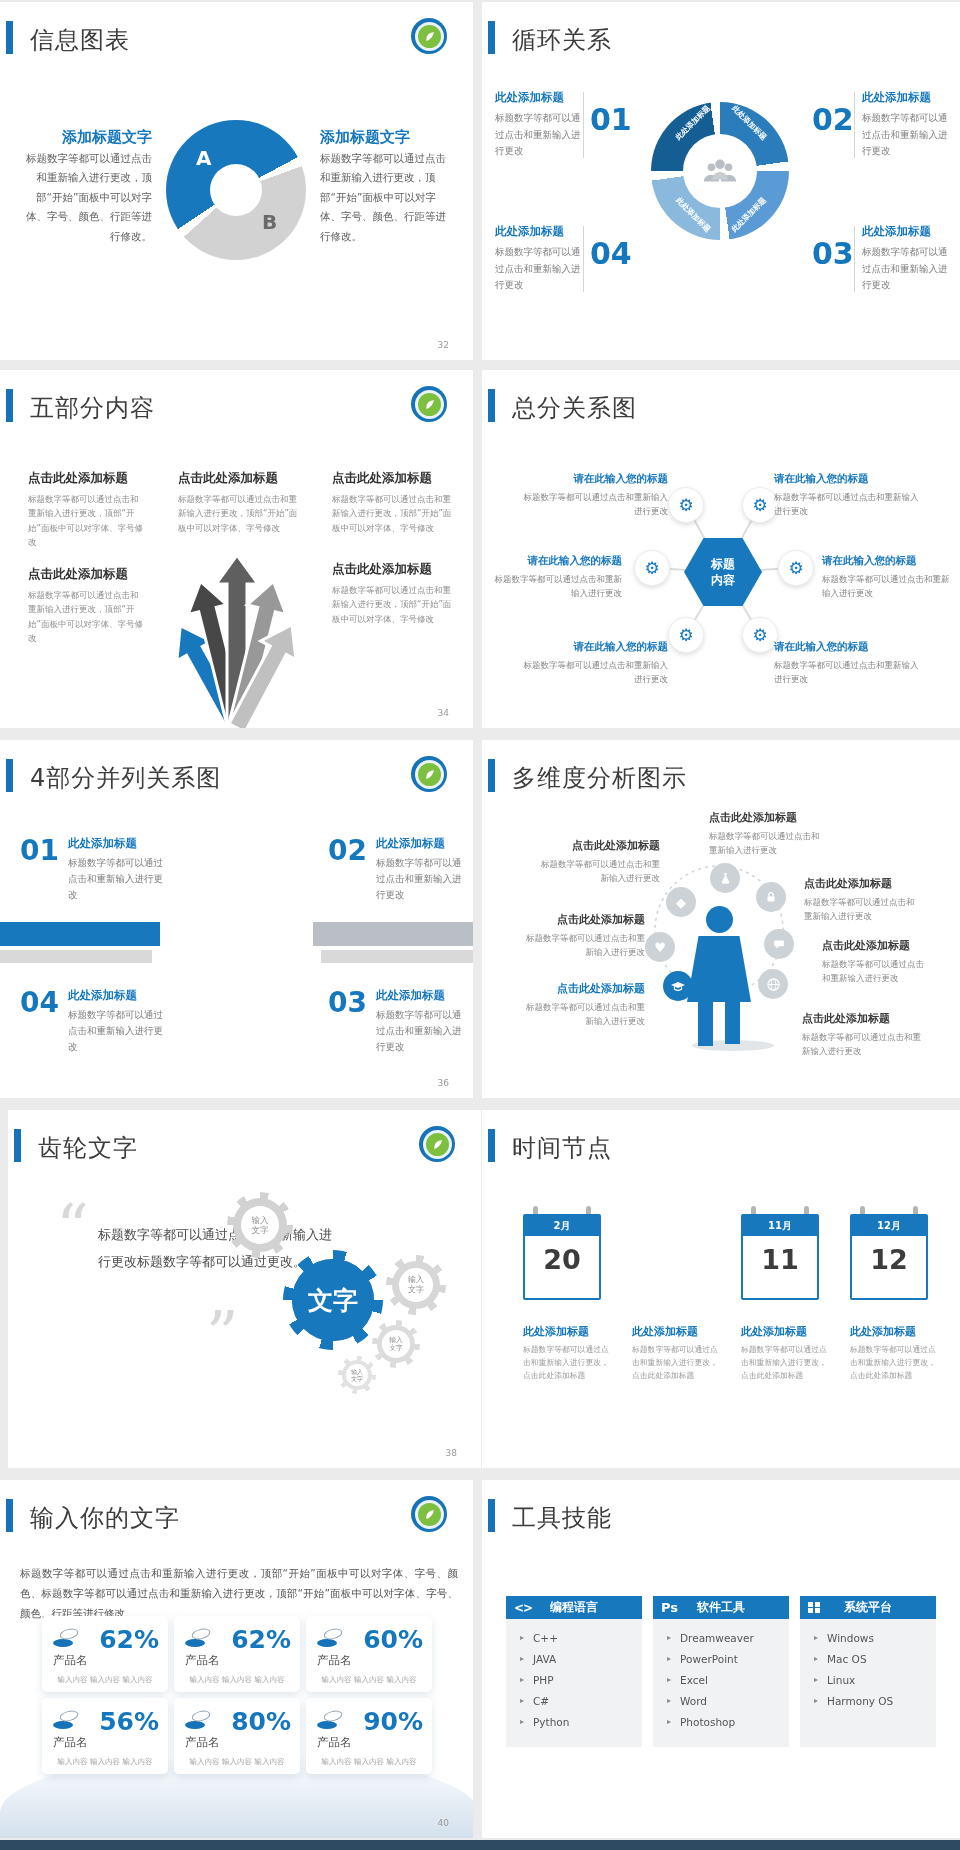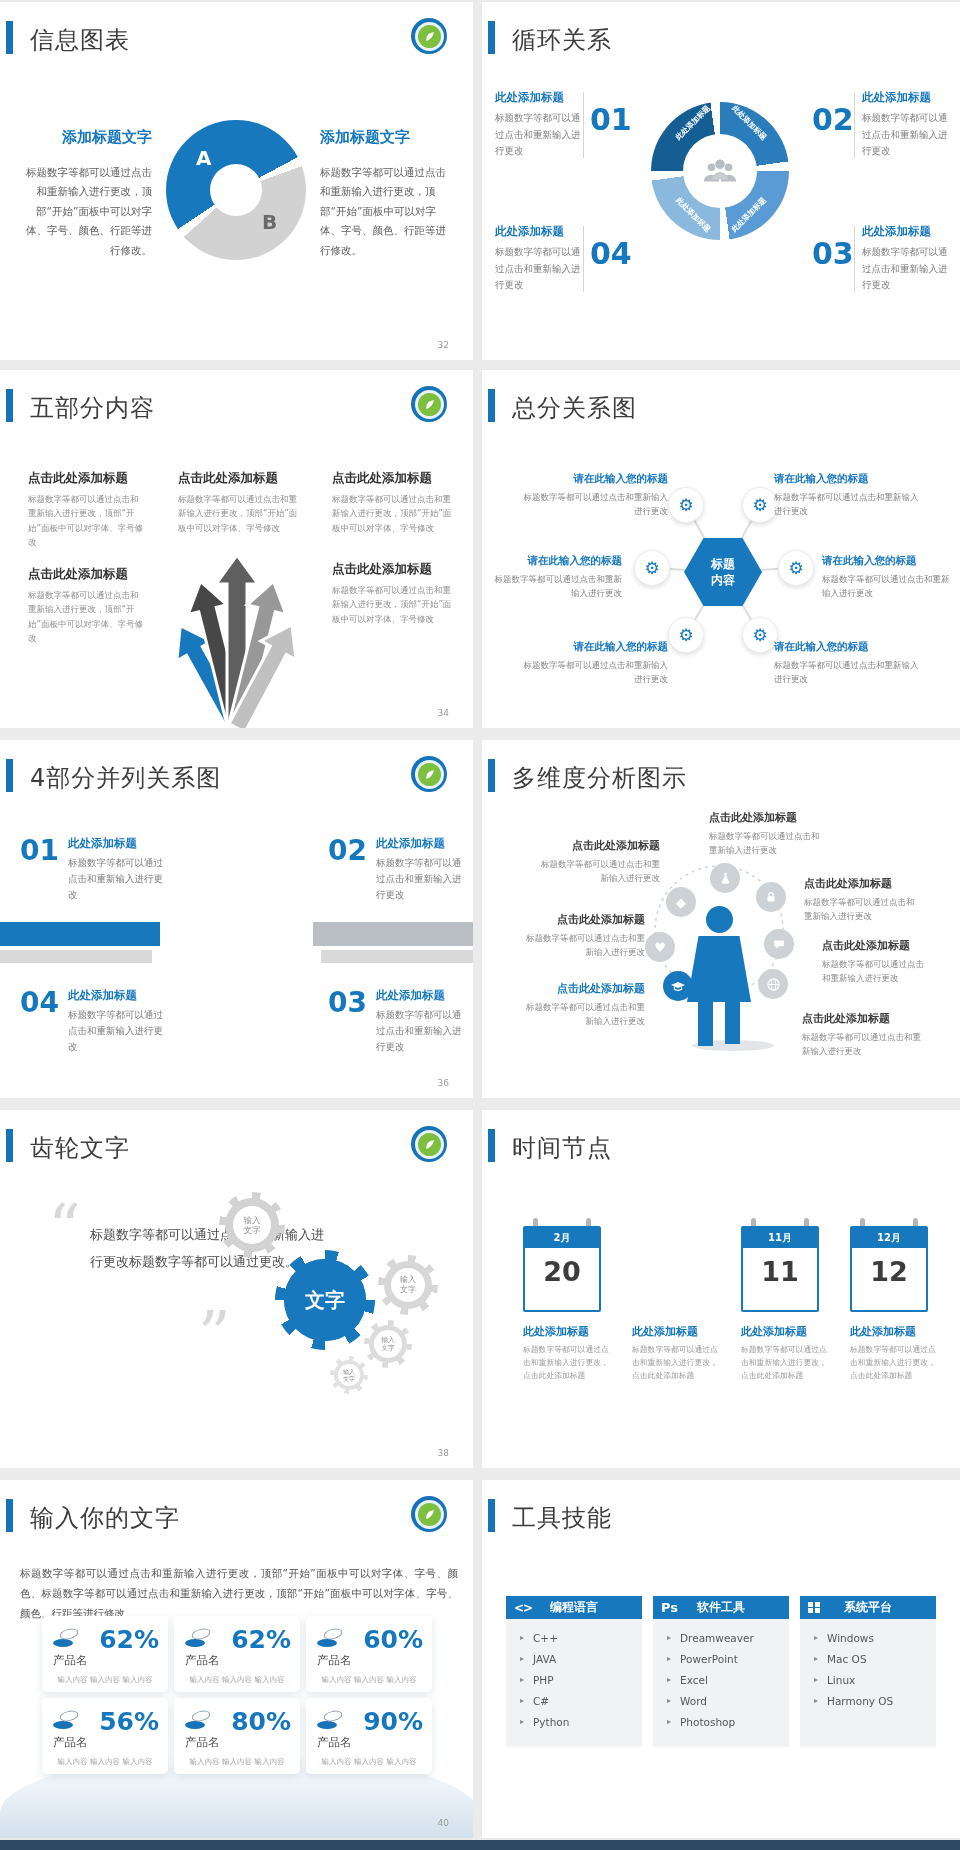--- a/index.html
+++ b/index.html
@@ -9,21 +9,21 @@
   .col-r { left:482px; width:554px; }
   .accent { position:absolute; left:6px; top:19px; width:7px; height:33px; background:#1673b9; }
   .stitle { position:absolute; left:30px; top:22px; font-size:24px; font-weight:400; color:#3d3d3d; letter-spacing:1px; }
   .pg { position:absolute; right:24px; bottom:10px; font-size:9px; color:#9a9a9a; }
   
   .logo { position:absolute; right:26px; top:16px; width:36px; height:36px; border-radius:50%; background:#1673b9; display:flex; align-items:center; justify-content:center; }
   .logo .lmid { width:29px; height:29px; border-radius:50%; background:#eaf2fa; display:flex; align-items:center; justify-content:center; }
   .logo .lgrn { width:23px; height:23px; border-radius:50%; background:#7dbf3f; display:flex; align-items:center; justify-content:center; }
   
   .s1-block { position:absolute; width:128px; top:126px; }
-  .s1-block h3 { font-size:15px; color:#1577bd; margin-bottom:16px; }
+  .s1-block h3 { font-size:15px; color:#1577bd; margin-bottom:2px; }
   .s1-block p { font-size:10.5px; line-height:1.85; color:#5f5f5f; }
   .donut { position:absolute; left:166px; top:118px; width:140px; height:140px; border-radius:50%;
     background:conic-gradient(#1778be 0 62deg,#fff 62deg 70deg,#d2d2d2 70deg 228deg,#fff 228deg 236deg,#1778be 236deg 360deg); }
   .donut::after { content:""; position:absolute; left:44px; top:44px; width:52px; height:52px; border-radius:50%; background:#fff; }
   .donut .la { position:absolute; left:30px; top:26px; font-size:20px; font-weight:bold; color:#fff; }
   .donut .lb { position:absolute; left:96px; top:90px; font-size:20px; font-weight:bold; color:#6a6a6a; }
   
   .s2-txt { position:absolute; width:86px; }
   .s2-txt h4 { font-size:11.5px; color:#1577bd; margin-bottom:5px; }
   .s2-txt p { font-size:9.5px; line-height:1.75; color:#7d7d7d; }
@@ -72,21 +72,21 @@
   .s6-man-body { position:absolute; left:205px; top:196px; width:64px; height:66px; background:#1778be; clip-path:polygon(18% 0,82% 0,100% 100%,0 100%); }
   .s6-man-leg { position:absolute; width:15px; height:48px; background:#1778be; }
   .s6-shadow { position:absolute; left:210px; top:300px; width:82px; height:11px; border-radius:50%; background:#e3e6e9; }
   
   .quo { position:absolute; font-family:"DejaVu Serif","Liberation Serif",serif; font-size:64px; color:#d8d8d8; line-height:1; }
   .s7-text { position:absolute; left:90px; top:112px; width:238px; font-size:13px; line-height:2.05; color:#4a4a4a; }
   .gear { position:absolute; border-radius:50%; }
   .gear .gi { position:absolute; border-radius:50%; }
   .gear .gc { position:absolute; border-radius:50%; background:#fff; display:flex; align-items:center; justify-content:center; text-align:center; color:#8c8c8c; }
   
-  .cal { position:absolute; top:108px; width:78px; height:96px; }
+  .cal { position:absolute; top:96px; width:78px; height:96px; }
   .cal .ring { position:absolute; top:0; width:5px; height:16px; border-radius:3px; background:#b5b5b5; }
   .cal .box { position:absolute; top:8px; width:78px; height:86px; background:#fff; border:2px solid #1778be; border-radius:2px; }
   .cal .mon { height:20px; background:#1778be; color:#fff; font-size:10px; font-weight:bold; display:flex; align-items:center; justify-content:center; }
   .cal .day { text-align:center; font-size:27px; font-weight:bold; color:#3c3c3c; padding-top:8px; }
   .cal-txt { position:absolute; top:214px; width:92px; }
   .cal-txt h4 { font-size:11px; color:#1577bd; margin-bottom:5px; }
   .cal-txt p { font-size:7.8px; line-height:1.65; color:#9a9a9a; }
   
   .s9-intro { position:absolute; left:20px; top:84px; width:438px; font-size:10.5px; line-height:1.9; color:#555; text-align:justify; }
   .s9-wave { position:absolute; left:0; bottom:0; width:478px; height:85px; background:linear-gradient(to bottom,rgba(214,228,240,0),#d3e1ee); border-radius:50% 50% 0 0/60px 60px 0 0; }
@@ -432,21 +432,21 @@
       <h4>点击此处添加标题</h4>
       <p>标题数字等都可以通过点击和重新输入进行更改</p>
     </div>
     <div class="s6-blk" style="left:320px;top:271px;width:122px">
       <h4>点击此处添加标题</h4>
       <p>标题数字等都可以通过点击和重新输入进行更改</p>
     </div>
     <div class="pg">37</div>
   </section>
 
-  <section class="slide" style="left:0;top:1110px">
+  <section class="slide" style="left:8px;top:1110px">
     <div class="accent"></div>
     <h2 class="stitle">齿轮文字</h2>
     <div class="logo">
         <div class="lmid">
           <div class="lgrn">
             <svg width="15" height="15" viewBox="0 0 24 24">
               <path d="M7 19C6 11 11 5 19 5c-1 7-6 12-12 14z" fill="#fff"></path>
             </svg>
           </div>
         </div>
@@ -457,21 +457,21 @@
 
     <div class="gear" style="left:219px;top:82px;width:66px;height:66px;background:repeating-conic-gradient(#d2d2d2 0 16deg,transparent 16deg 45deg)">
       <div class="gi" style="inset:6px;background:#d2d2d2"></div>
       <div class="gc" style="inset:14px;font-size:8.5px;line-height:1.2">
           <span style="width:2em">输入文字</span>
         </div>
     </div>
 
     <div class="gear" style="left:275px;top:140px;width:100px;height:100px;background:repeating-conic-gradient(#1778be 0 16deg,transparent 16deg 45deg)">
       <div class="gi" style="inset:9px;background:#1778be"></div>
-      <div class="gc" style="inset:9px;background:#1778be;color:#fff;font-size:20px;font-weight:bold">文字</div>
+      <div class="gc" style="inset:9px;background:#1778be;color:#fff;font-size:25px;font-weight:bold">文字</div>
     </div>
 
     <div class="gear" style="left:378px;top:145px;width:60px;height:60px;background:repeating-conic-gradient(#d7d7d7 0 16deg,transparent 16deg 45deg)">
       <div class="gi" style="inset:6px;background:#d7d7d7"></div>
       <div class="gc" style="inset:13px;font-size:8px;line-height:1.2">
           <span style="width:2em">输入文字</span>
         </div>
     </div>
 
     <div class="gear" style="left:364px;top:210px;width:48px;height:48px;background:repeating-conic-gradient(#dcdcdc 0 16deg,transparent 16deg 45deg)">

